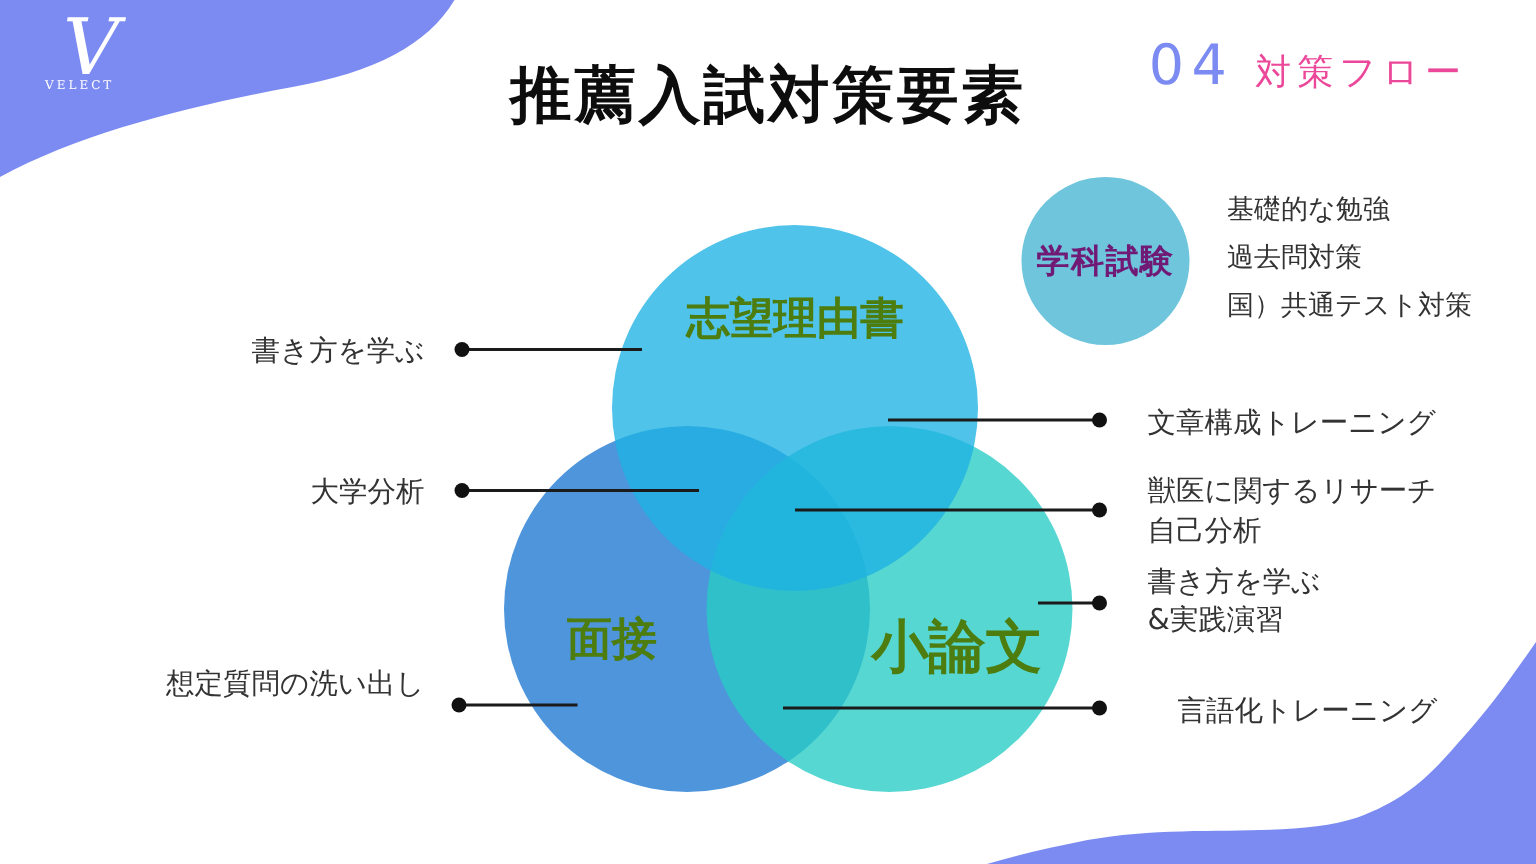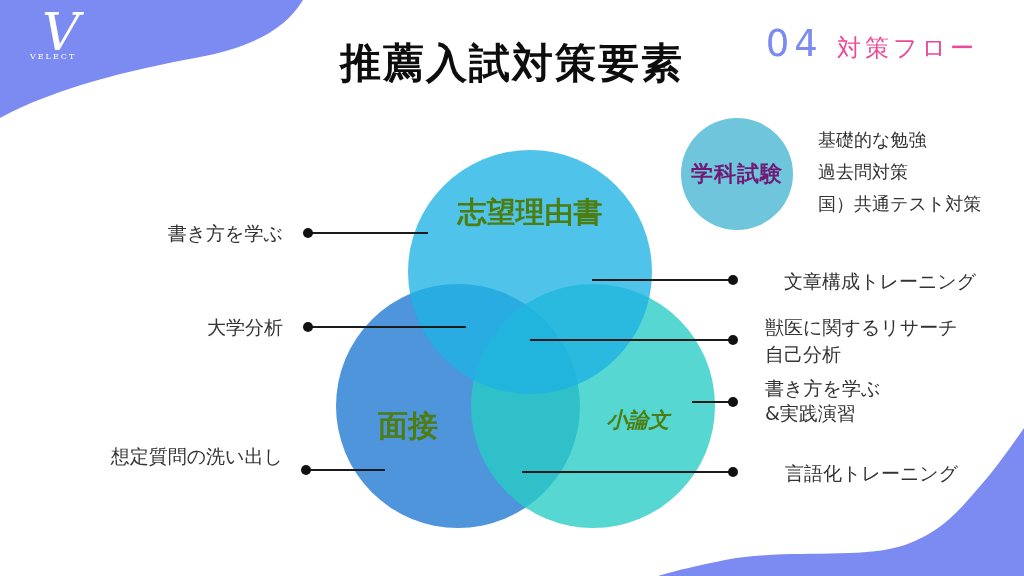--- a/index.html
+++ b/index.html
@@ -36,21 +36,21 @@
   .section-label{font-size:24px;font-weight:500;color:#ec4899;letter-spacing:4px;}
 
   
   .circle{position:absolute;border-radius:50%;width:244px;height:244px;}
   .c-shibou{left:408px;top:150px;background:rgba(30,178,227,0.78);z-index:3;}
   .c-mensetsu{left:336px;top:284px;background:rgba(28,119,210,0.78);z-index:1;}
   .c-shouron{left:471px;top:284px;background:rgba(40,204,197,0.78);z-index:2;}
   .circle-label{position:absolute;color:#4d7c0f;font-weight:bold;z-index:4;text-align:center;}
   .lbl-shibou{left:408px;top:193px;width:244px;font-size:29px;}
   .lbl-mensetsu{left:336px;top:406px;width:144px;font-size:30px;}
-  .lbl-shouron{left:551px;top:406px;width:174px;font-size:21px;font-style:italic;}
+  .lbl-shouron{left:551px;top:406px;width:174px;font-size:38px;}
 
   
   .subject-circle{
     position:absolute;left:681px;top:118px;width:112px;height:112px;border-radius:50%;
     background:#6FC5DC;display:flex;align-items:center;justify-content:center;
     color:#701a75;font-weight:bold;font-size:22px;z-index:2;letter-spacing:1px;
   }
   .subject-items{position:absolute;left:818px;top:124px;font-size:18px;color:#333333;line-height:32px;z-index:2;}
 
   
@@ -66,21 +66,21 @@
   .conn-r3{left:692px;top:401px;width:41px;}
   .conn-r4{left:522px;top:471px;width:211px;}
 
   
   .ann{position:absolute;font-size:19px;color:#333333;z-index:5;white-space:nowrap;}
   .ann-left{right:741px;text-align:right;}
   .ann-right{left:765px;text-align:left;}
   .ann-l1{top:221px;}
   .ann-l2{top:315px;}
   .ann-l3{top:442px;line-height:28px;}
-  .ann-r1{top:269px;margin-left:19px;}
+  .ann-r1{top:269px;}
   .ann-r2{top:314px;line-height:27px;}
   .ann-r3{top:376px;line-height:25px;}
   .ann-r4{top:461px;margin-left:20px;}
 </style>
 </head>
 <body>
 
 <div class="slide">
 
   <svg class="blobs" width="1024" height="576" viewBox="0 0 1024 576">

